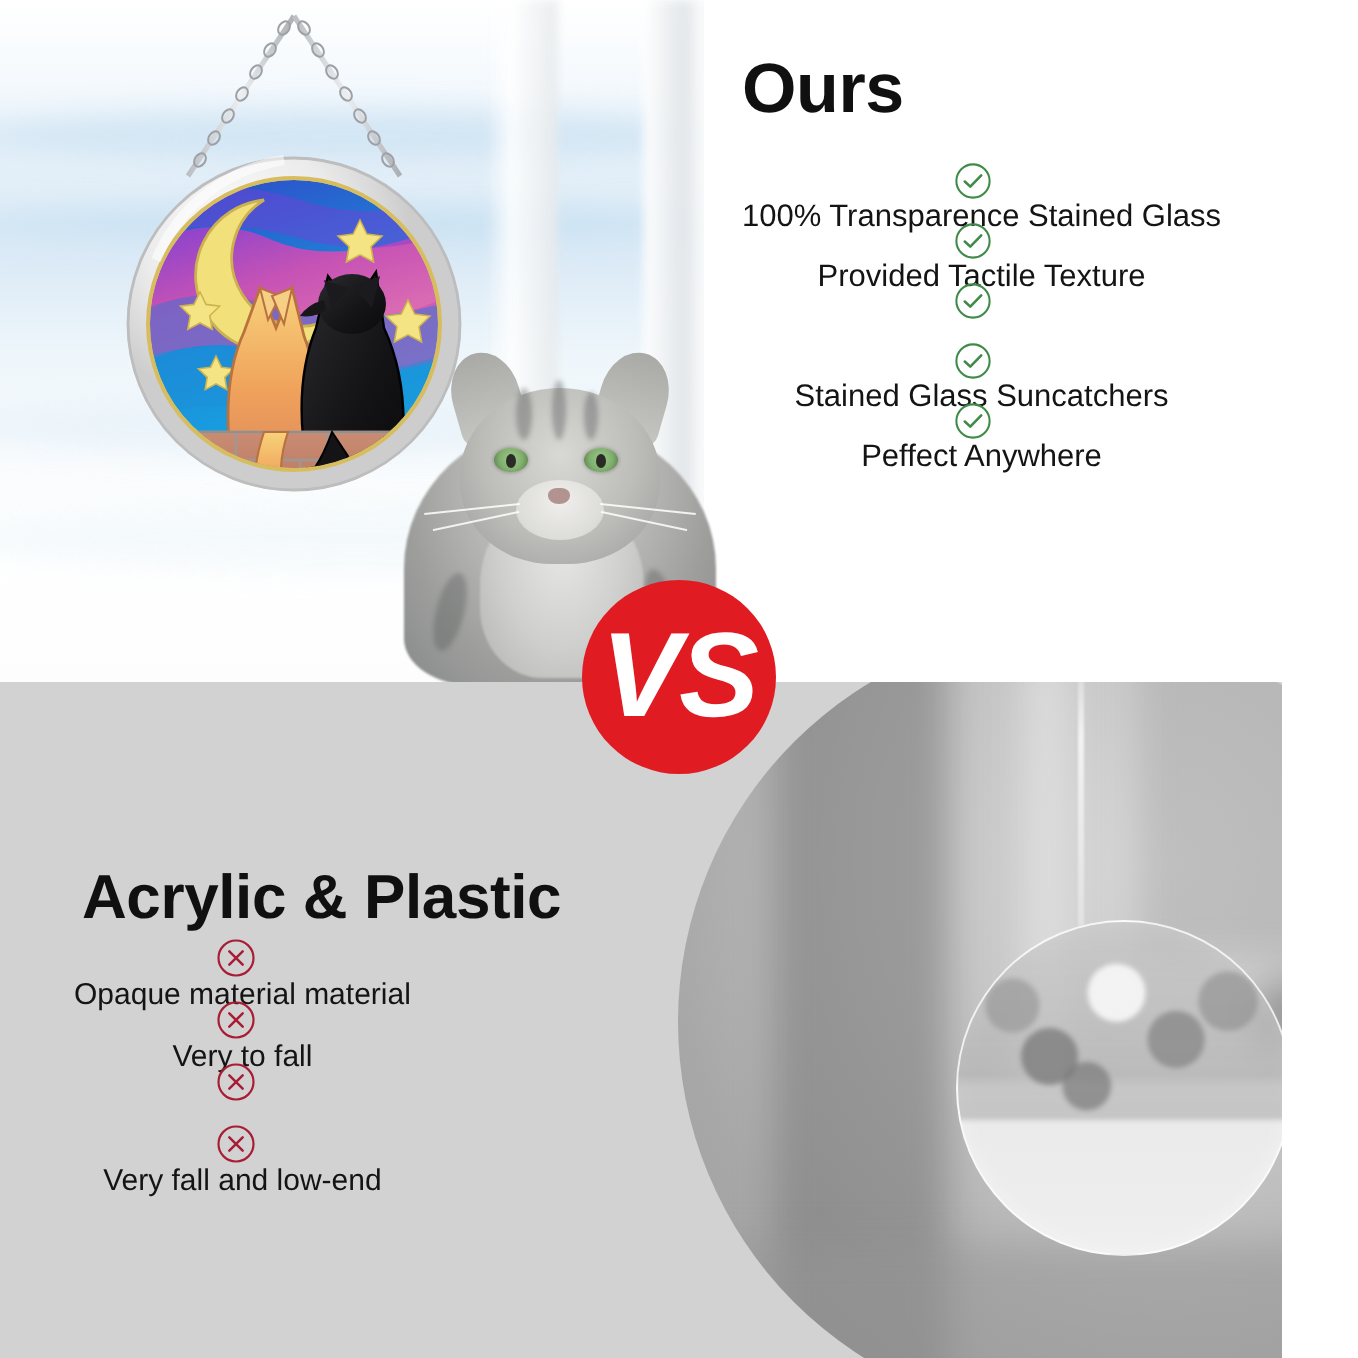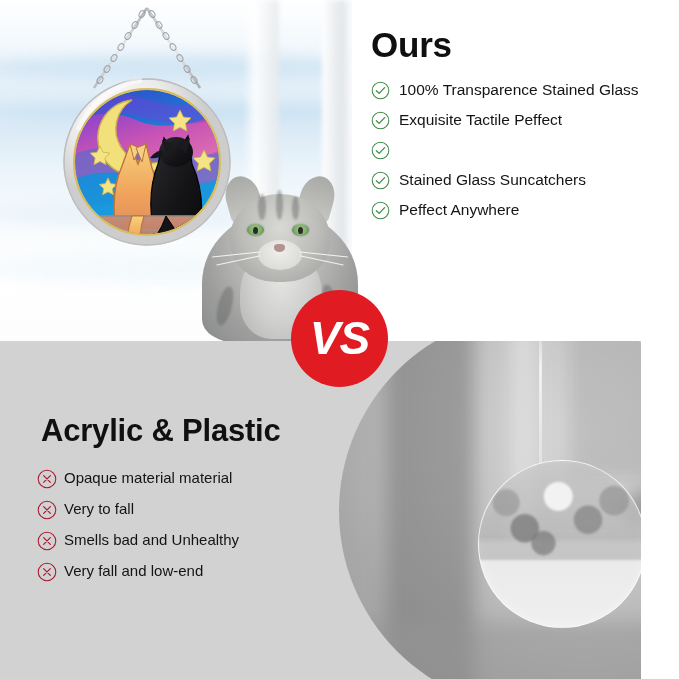--- a/index.html
+++ b/index.html
@@ -244,29 +244,31 @@
   
   .heading {
     position: absolute;
     margin: 0;
     font-weight: bold;
     color: #101010;
     letter-spacing: -.2px;
     white-space: nowrap;
   }
   #ours-title { left: 371px; top: 25px; font-size: 35px; }
-  #acrylic-title { left: 41px; top: 72px; font-size: 31px; }
+  #acrylic-title { left: 41px; top: 90px; font-size: 31px; }
 
   .feature-list { position: absolute; margin: 0; padding: 0; list-style: none; }
   #ours-list { left: 371px; top: 81px; }
   #cons-list { left: 37px; top: 128px; }
 
   .feature-item {
     display: flex;
+    align-items: center;
     white-space: nowrap;
+    flex-direction: column;
   }
   #ours-list .feature-item { height: 30px; }
   #cons-list .feature-item { height: 31px; }
 
   .feature-icon { flex: 0 0 auto; display: block; }
   #ours-list .feature-icon { width: 19px; height: 19px; margin-right: 9px; }
   #cons-list .feature-icon { width: 20px; height: 20px; margin-right: 7px; }
 
   .feature-text { color: #141414; }
   #ours-list .feature-text { font-size: 15.5px; }
@@ -281,21 +283,21 @@
     height: 97px;
     border-radius: 50%;
     background: #e01b22;
     display: flex;
     align-items: center;
     justify-content: center;
     z-index: 20;
   }
   #vs-badge .vs-text {
     color: #ffffff;
-    font-size: 46px;
+    font-size: 60px;
     font-weight: bold;
     font-style: italic;
     letter-spacing: -1px;
     line-height: 1;
     transform: translateY(-1px);
   }
 </style>
 </head>
 <body>
 
@@ -472,21 +474,21 @@
           <circle cx="12" cy="12" r="10.5" fill="none" stroke="#3f8a47" stroke-width="1.3"></circle>
           <path d="M6.8 12.3 L10.3 15.6 L17.2 8.4" fill="none" stroke="#3f8a47" stroke-width="1.6" stroke-linecap="round" stroke-linejoin="round"></path>
         </svg>
         <span class="feature-text">100% Transparence Stained Glass</span>
       </li>
       <li class="feature-item">
         <svg class="feature-icon" viewBox="0 0 24 24">
           <circle cx="12" cy="12" r="10.5" fill="none" stroke="#3f8a47" stroke-width="1.3"></circle>
           <path d="M6.8 12.3 L10.3 15.6 L17.2 8.4" fill="none" stroke="#3f8a47" stroke-width="1.6" stroke-linecap="round" stroke-linejoin="round"></path>
         </svg>
-        <span class="feature-text">Exquisite Tactile Peffect</span>
+        <span class="feature-text">Provided Tactile Texture</span>
       </li>
       <li class="feature-item">
         <svg class="feature-icon" viewBox="0 0 24 24">
           <circle cx="12" cy="12" r="10.5" fill="none" stroke="#3f8a47" stroke-width="1.3"></circle>
           <path d="M6.8 12.3 L10.3 15.6 L17.2 8.4" fill="none" stroke="#3f8a47" stroke-width="1.6" stroke-linecap="round" stroke-linejoin="round"></path>
         </svg>
       </li>
       <li class="feature-item">
         <svg class="feature-icon" viewBox="0 0 24 24">
           <circle cx="12" cy="12" r="10.5" fill="none" stroke="#3f8a47" stroke-width="1.3"></circle>
@@ -533,21 +535,20 @@
           <circle cx="12" cy="12" r="10.5" fill="none" stroke="#a81c35" stroke-width="1.3"></circle>
           <path d="M8 8 L16 16 M16 8 L8 16" fill="none" stroke="#a81c35" stroke-width="1.5" stroke-linecap="round"></path>
         </svg>
         <span class="feature-text">Very to fall</span>
       </li>
       <li class="feature-item">
         <svg class="feature-icon" viewBox="0 0 24 24">
           <circle cx="12" cy="12" r="10.5" fill="none" stroke="#a81c35" stroke-width="1.3"></circle>
           <path d="M8 8 L16 16 M16 8 L8 16" fill="none" stroke="#a81c35" stroke-width="1.5" stroke-linecap="round"></path>
         </svg>
-        <span class="feature-text">Smells bad and Unhealthy</span>
       </li>
       <li class="feature-item">
         <svg class="feature-icon" viewBox="0 0 24 24">
           <circle cx="12" cy="12" r="10.5" fill="none" stroke="#a81c35" stroke-width="1.3"></circle>
           <path d="M8 8 L16 16 M16 8 L8 16" fill="none" stroke="#a81c35" stroke-width="1.5" stroke-linecap="round"></path>
         </svg>
         <span class="feature-text">Very fall and low-end</span>
       </li>
     </ul>
   </div>

